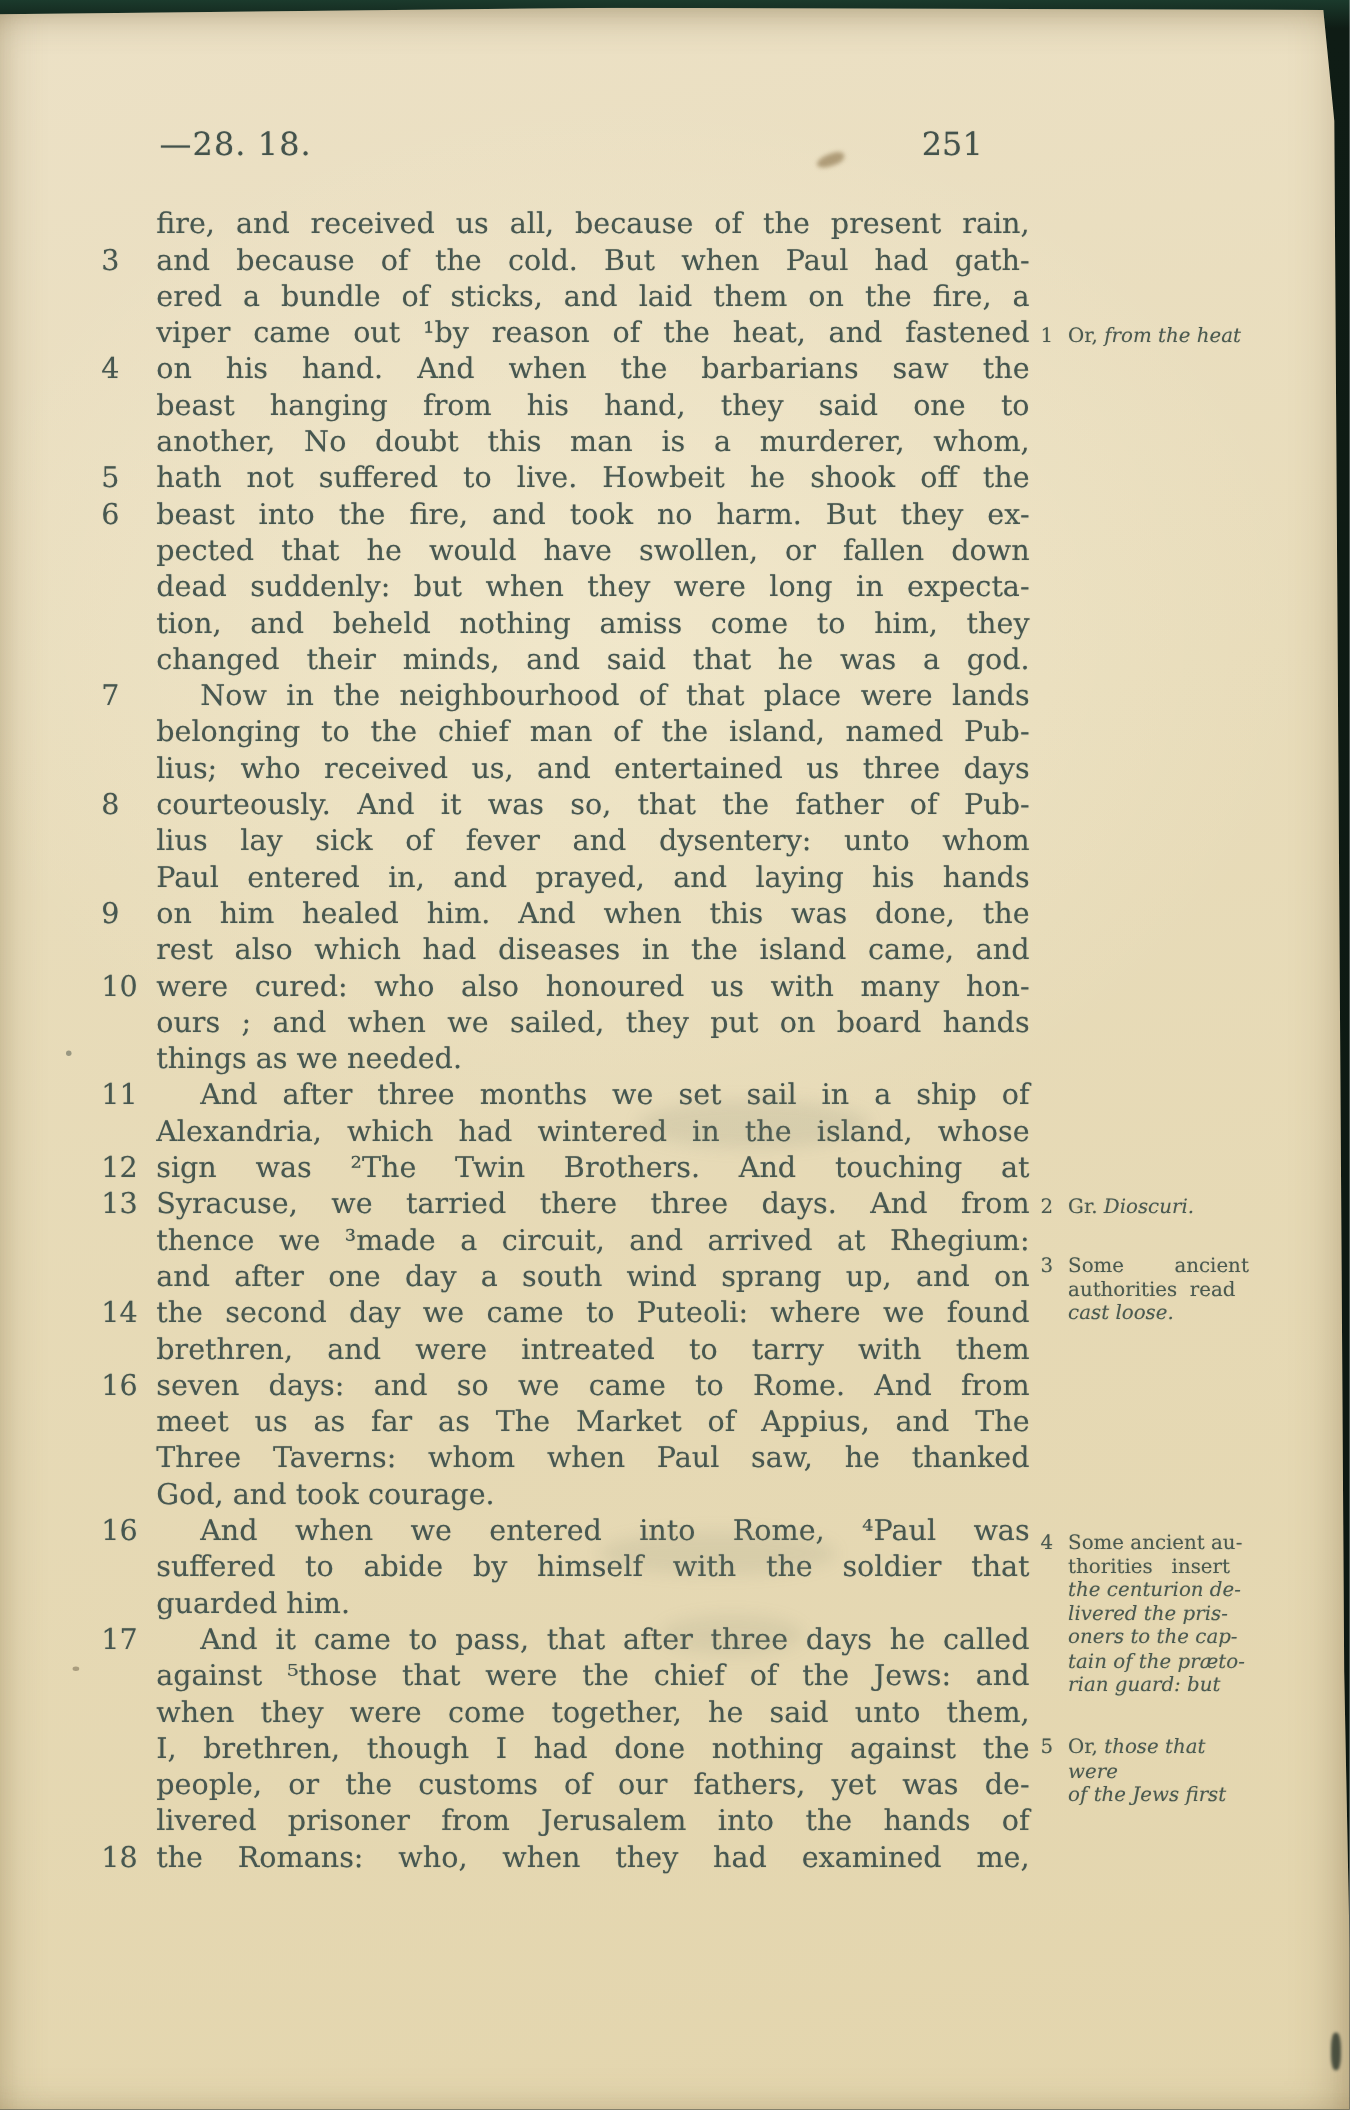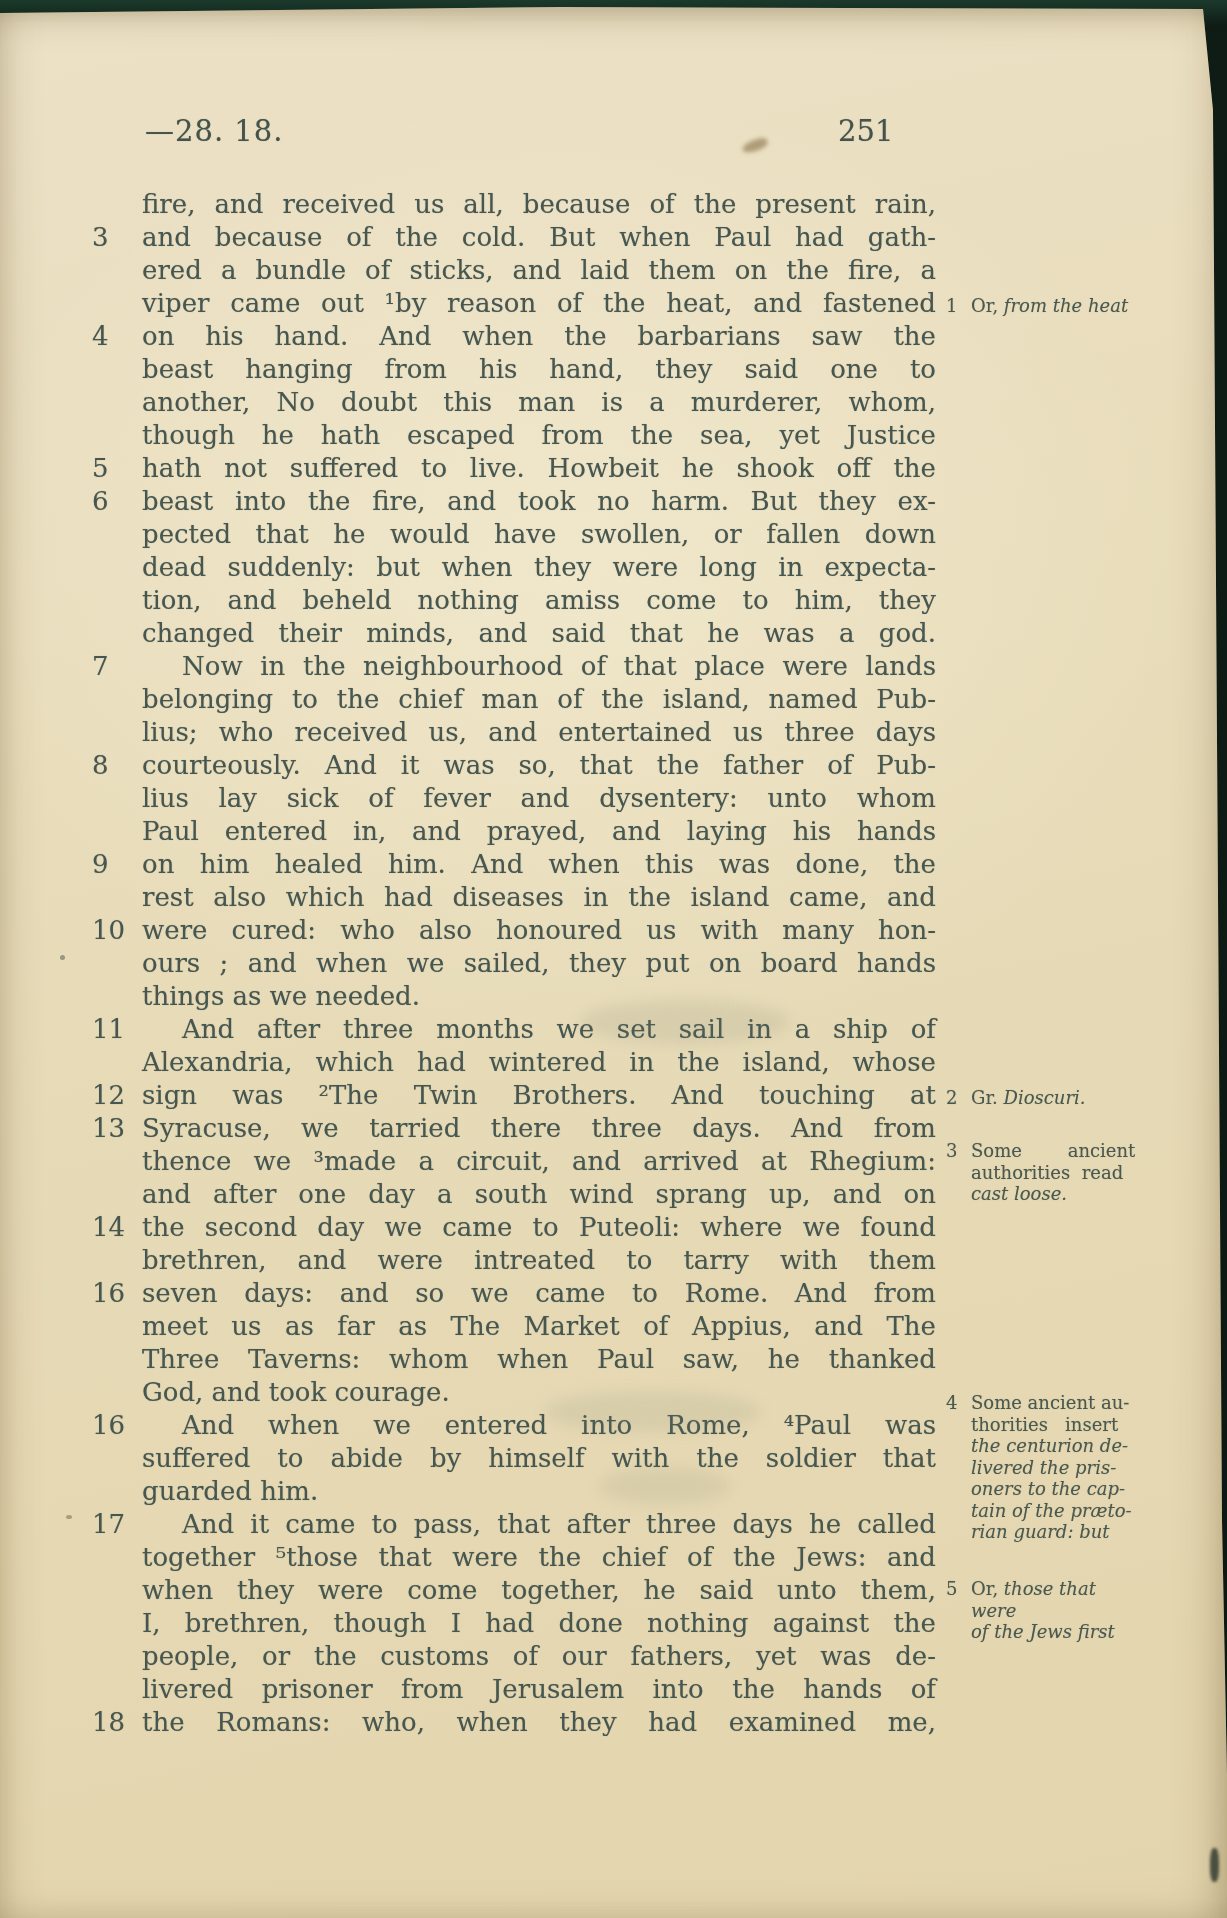--- a/index.html
+++ b/index.html
@@ -65,21 +65,20 @@
   <div class="hdr" id="hdr-page">251</div>
 
   <div id="text-lines">
       <div class="tline"><span class="vnum"></span><span class="ltxt">fire, and received us all, because of the present rain,</span></div>
       <div class="tline"><span class="vnum">3</span><span class="ltxt">and because of the cold.  But when Paul had gath-</span></div>
       <div class="tline"><span class="vnum"></span><span class="ltxt">ered a bundle of sticks, and laid them on the fire, a</span></div>
       <div class="tline"><span class="vnum"></span><span class="ltxt">viper came out ¹by reason of the heat, and fastened</span></div>
       <div class="tline"><span class="vnum">4</span><span class="ltxt">on his hand.  And when the barbarians saw the</span></div>
       <div class="tline"><span class="vnum"></span><span class="ltxt">beast hanging from his hand, they said one to</span></div>
       <div class="tline"><span class="vnum"></span><span class="ltxt">another, No doubt this man is a murderer, whom,</span></div>
-      <div class="tline"><span class="vnum"></span><span class="ltxt">though he hath escaped from the sea, yet Justice</span></div>
       <div class="tline"><span class="vnum">5</span><span class="ltxt">hath not suffered to live.  Howbeit he shook off the</span></div>
       <div class="tline"><span class="vnum">6</span><span class="ltxt">beast into the fire, and took no harm.  But they ex-</span></div>
       <div class="tline"><span class="vnum"></span><span class="ltxt">pected that he would have swollen, or fallen down</span></div>
       <div class="tline"><span class="vnum"></span><span class="ltxt">dead suddenly: but when they were long in expecta-</span></div>
       <div class="tline"><span class="vnum"></span><span class="ltxt">tion, and beheld nothing amiss come to him, they</span></div>
       <div class="tline"><span class="vnum"></span><span class="ltxt">changed their minds, and said that he was a god.</span></div>
       <div class="tline indent"><span class="vnum">7</span><span class="ltxt">Now in the neighbourhood of that place were lands</span></div>
       <div class="tline"><span class="vnum"></span><span class="ltxt">belonging to the chief man of the island, named Pub-</span></div>
       <div class="tline"><span class="vnum"></span><span class="ltxt">lius; who received us, and entertained us three days</span></div>
       <div class="tline"><span class="vnum">8</span><span class="ltxt">courteously.  And it was so, that the father of Pub-</span></div>
@@ -99,21 +98,21 @@
       <div class="tline"><span class="vnum">14</span><span class="ltxt">the second day we came to Puteoli: where we found</span></div>
       <div class="tline"><span class="vnum"></span><span class="ltxt">brethren, and were intreated to tarry with them</span></div>
       <div class="tline"><span class="vnum">16</span><span class="ltxt">seven days: and so we came to Rome.  And from</span></div>
       <div class="tline"><span class="vnum"></span><span class="ltxt">meet us as far as The Market of Appius, and The</span></div>
       <div class="tline"><span class="vnum"></span><span class="ltxt">Three Taverns: whom when Paul saw, he thanked</span></div>
       <div class="tline flush"><span class="vnum"></span><span class="ltxt">God, and took courage.</span></div>
       <div class="tline indent"><span class="vnum">16</span><span class="ltxt">And when we entered into Rome, ⁴Paul was</span></div>
       <div class="tline"><span class="vnum"></span><span class="ltxt">suffered to abide by himself with the soldier that</span></div>
       <div class="tline flush"><span class="vnum"></span><span class="ltxt">guarded him.</span></div>
       <div class="tline indent"><span class="vnum">17</span><span class="ltxt">And it came to pass, that after three days he called</span></div>
-      <div class="tline"><span class="vnum"></span><span class="ltxt">together ⁵those that were the chief of the Jews: and</span></div>
+      <div class="tline"><span class="vnum"></span><span class="ltxt">against ⁵those that were the chief of the Jews: and</span></div>
       <div class="tline"><span class="vnum"></span><span class="ltxt">when they were come together, he said unto them,</span></div>
       <div class="tline"><span class="vnum"></span><span class="ltxt">I, brethren, though I had done nothing against the</span></div>
       <div class="tline"><span class="vnum"></span><span class="ltxt">people, or the customs of our fathers, yet was de-</span></div>
       <div class="tline"><span class="vnum"></span><span class="ltxt">livered prisoner from Jerusalem into the hands of</span></div>
       <div class="tline"><span class="vnum">18</span><span class="ltxt">the Romans: who, when they had examined me,</span></div>
     </div>
 
   <div id="margin-notes">
       <div class="note" style="top: 295px;"><span class="nnum">1</span><span class="nbody"><span class="nroman">Or, </span><span class="nitalic">from the heat</span></span></div>
       <div class="note" style="top: 1087px;"><span class="nnum">2</span><span class="nbody"><span class="nroman">Gr. </span><span class="nitalic">Dioscuri.</span></span></div>

